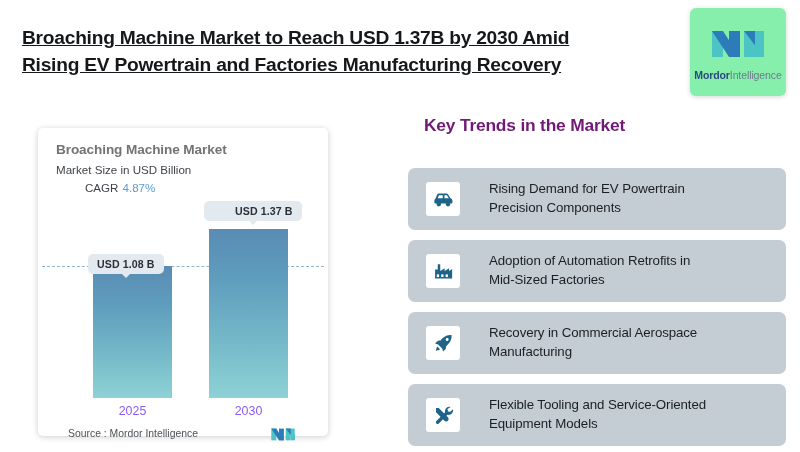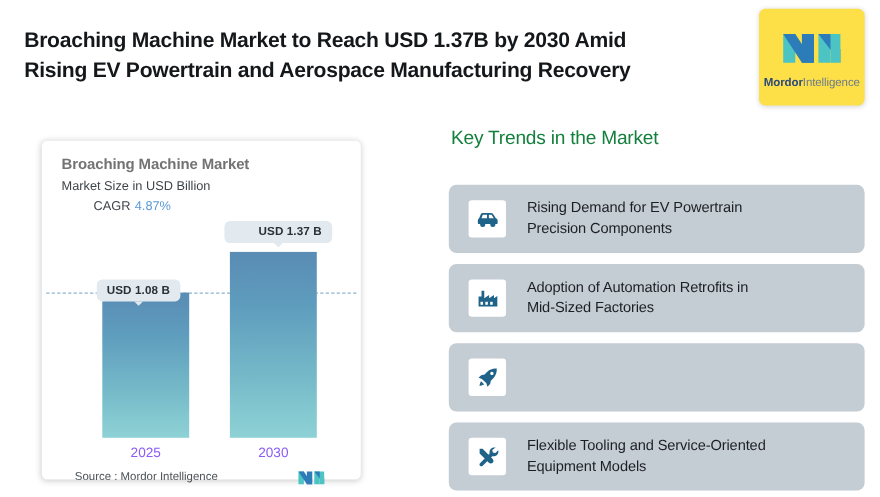--- a/index.html
+++ b/index.html
@@ -20,31 +20,32 @@
   .headline {
     position: absolute;
     left: 22px;
     top: 24px;
     width: 640px;
     font-size: 19.2px;
     font-weight: bold;
     line-height: 1.42;
     letter-spacing: -0.25px;
     color: #15181b;
+    text-decoration: underline;
   }
   .headline .ln { display: block; }
 
   
   .logo-card {
     position: absolute;
     right: 14px;
     top: 8px;
     width: 96px;
     height: 88px;
-    background: #fde047;
+    background: #86efac;
     border-radius: 6px;
     box-shadow: 0 1px 5px rgba(0,0,0,0.16);
     display: flex;
     flex-direction: column;
     align-items: center;
     justify-content: center;
   }
   .logo-mark { width: 56px; height: 40px; display: block; }
   .logo-word {
     margin-top: 6px;
@@ -156,25 +157,25 @@
     position: absolute;
     left: 232px;
     top: 297px;
     width: 26px;
     height: 18px;
   }
 
   
   .trends-title {
     position: absolute;
-    left: 410px;
+    left: 424px;
     top: 115px;
     font-size: 17.4px;
-    font-weight: normal;
-    color: #15803d;
+    font-weight: bold;
+    color: #701a75;
     letter-spacing: -0.2px;
   }
   .trend {
     position: absolute;
     left: 408px;
     width: 378px;
     height: 62px;
     background: #c4ccd4;
     border-radius: 7px;
     display: flex;
@@ -191,34 +192,34 @@
     margin-left: 18px;
     background: #ffffff;
     border-radius: 3px;
     display: flex;
     align-items: center;
     justify-content: center;
     flex: none;
   }
   .trend-icon svg { width: 23px; height: 23px; display: block; }
   .trend-text {
-    margin-left: 19px;
+    margin-left: 29px;
     margin-right: 10px;
     font-size: 13.3px;
     line-height: 1.42;
     color: #1c1f23;
     letter-spacing: -0.1px;
   }
 </style>
 </head>
 <body>
 
 <div class="headline">
   <span class="ln">Broaching Machine Market to Reach USD 1.37B by 2030 Amid</span>
-  <span class="ln">Rising EV Powertrain and Aerospace Manufacturing Recovery</span>
+  <span class="ln">Rising EV Powertrain and Factories Manufacturing Recovery</span>
 </div>
 
 <div class="logo-card">
   <svg class="logo-mark" viewBox="0 0 56 40">
     <polygon points="2,8 13,8 13,34 2,34" fill="#4cc4c4"></polygon>
     <polygon points="2,8 13,8 30,34 19,34" fill="#2b7cb8"></polygon>
     <polygon points="19,8 30,8 30,34 19,34" fill="#2b7cb8"></polygon>
     <polygon points="34,8 45,8 45,34 34,34" fill="#4cc4c4"></polygon>
     <polygon points="34,8 45,8 54,22 54,34" fill="#2b7cb8"></polygon>
     <polygon points="45,8 54,8 54,34 45,34" fill="#4cc4c4"></polygon>
@@ -290,20 +291,24 @@
   </div>
 </div>
 
 <div class="trend t2">
   <div class="trend-icon">
     <svg viewBox="0 0 24 24" fill="#1f6389">
       <path d="M20.4 3.2 C17.2 2.8 13.6 4.0 11.0 6.6 L8.6 9.0 C7.3 8.8 6.0 9.2 5.1 10.1 L3.2 12.0 L6.4 13.0 L10.6 17.2 L11.6 20.4 L13.5 18.5 C14.4 17.6 14.8 16.3 14.6 15.0 L17.0 12.6 C19.6 10.0 20.8 6.4 20.4 3.2 Z M15.8 9.4 C15.0 9.4 14.3 8.7 14.3 7.8 C14.3 7.0 15.0 6.3 15.8 6.3 C16.7 6.3 17.4 7.0 17.4 7.8 C17.4 8.7 16.7 9.4 15.8 9.4 Z"></path>
       <path d="M5.6 15.2 C4.6 16.2 4.0 19.6 4.0 19.6 C4.0 19.6 7.4 19.0 8.4 18.0 Z"></path>
     </svg>
   </div>
+  <div class="trend-text">
+    <div>Recovery in Commercial Aerospace</div>
+    <div>Manufacturing</div>
+  </div>
 </div>
 
 <div class="trend t3">
   <div class="trend-icon">
     <svg viewBox="0 0 24 24" fill="none" stroke="#1f6389" stroke-width="2.1" stroke-linecap="round" stroke-linejoin="round">
       <path d="M4.2 4.2 L7.0 4.2 L16.6 13.8 C17.6 14.8 17.6 16.4 16.6 17.4 C15.6 18.4 14.0 18.4 13.0 17.4 L4.2 8.6 Z" fill="#1f6389" stroke="none"></path>
       <path d="M19.8 4.2 L17.0 7.0 L15.4 5.4 L18.2 2.6" stroke="none"></path>
       <path d="M19.4 3.0 C17.8 2.6 16.1 3.0 14.9 4.2 C13.7 5.4 13.3 7.1 13.7 8.7 L4.6 17.8 C3.9 18.5 3.9 19.6 4.6 20.3 C5.3 21.0 6.4 21.0 7.1 20.3 L16.2 11.2 C17.8 11.6 19.5 11.2 20.7 10.0 C21.9 8.8 22.3 7.1 21.9 5.5 L19.2 8.2 L16.7 7.7 L16.2 5.2 Z" fill="#1f6389" stroke="none"></path>
     </svg>
   </div>

